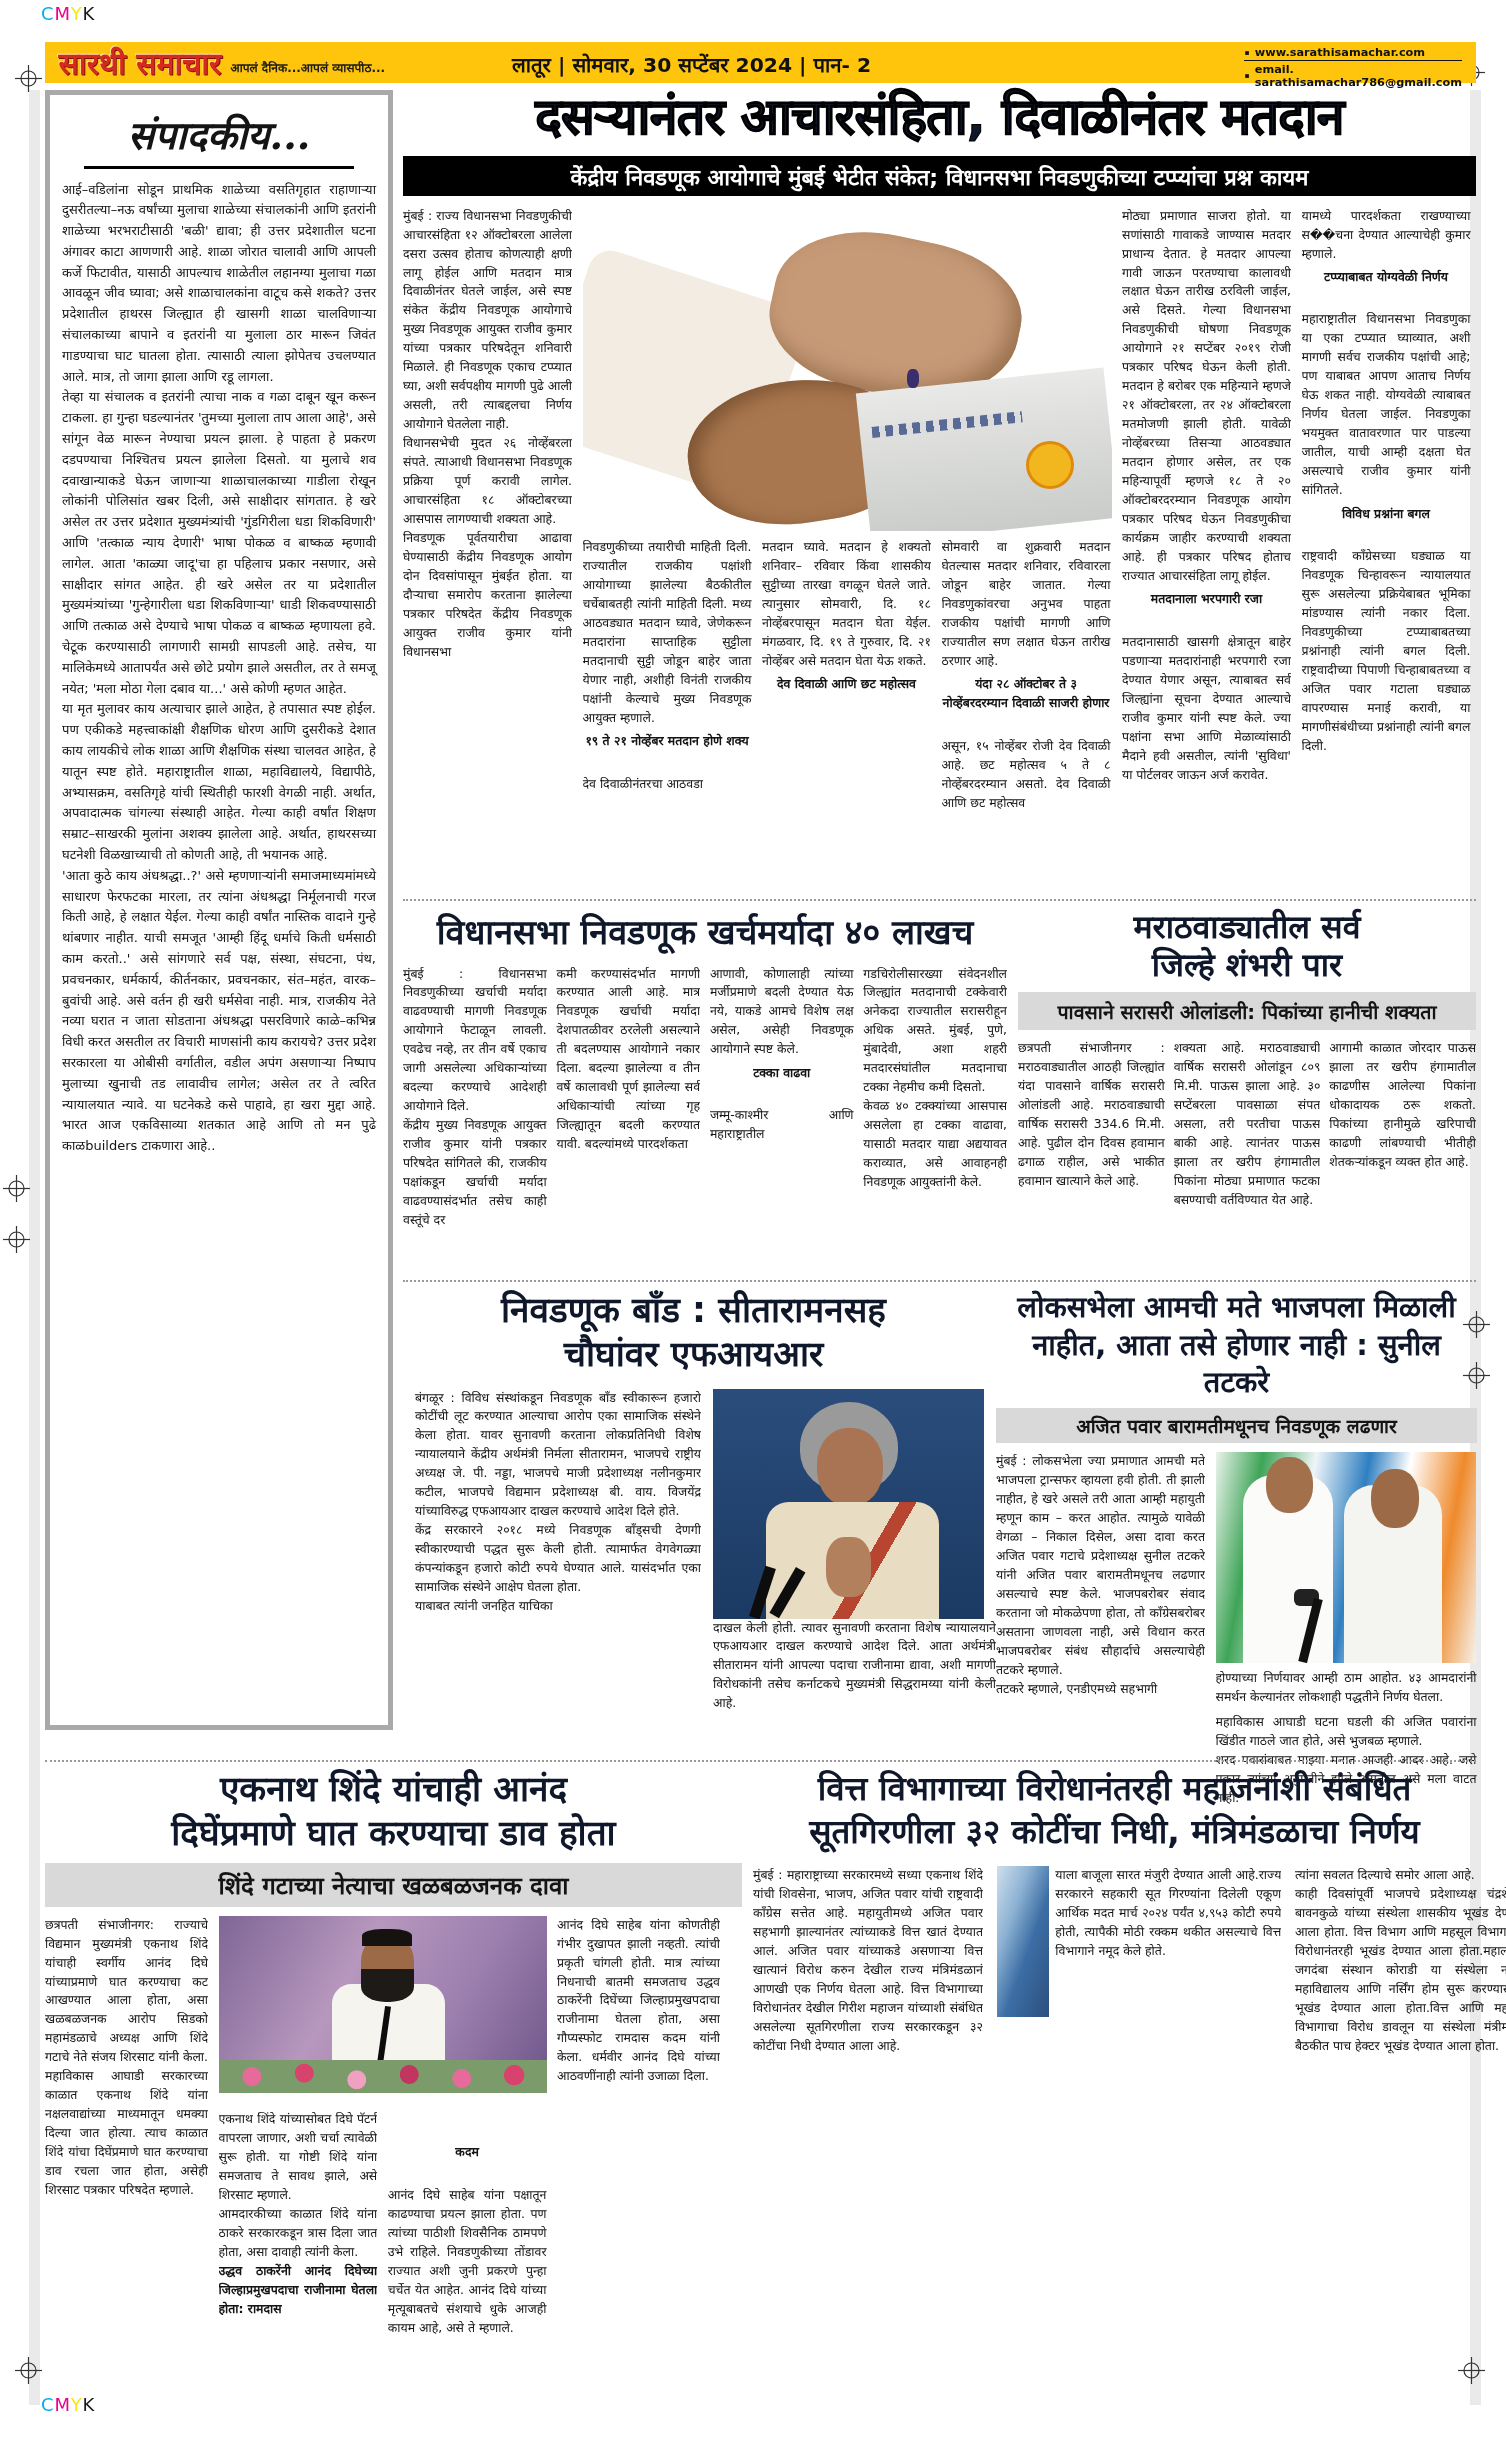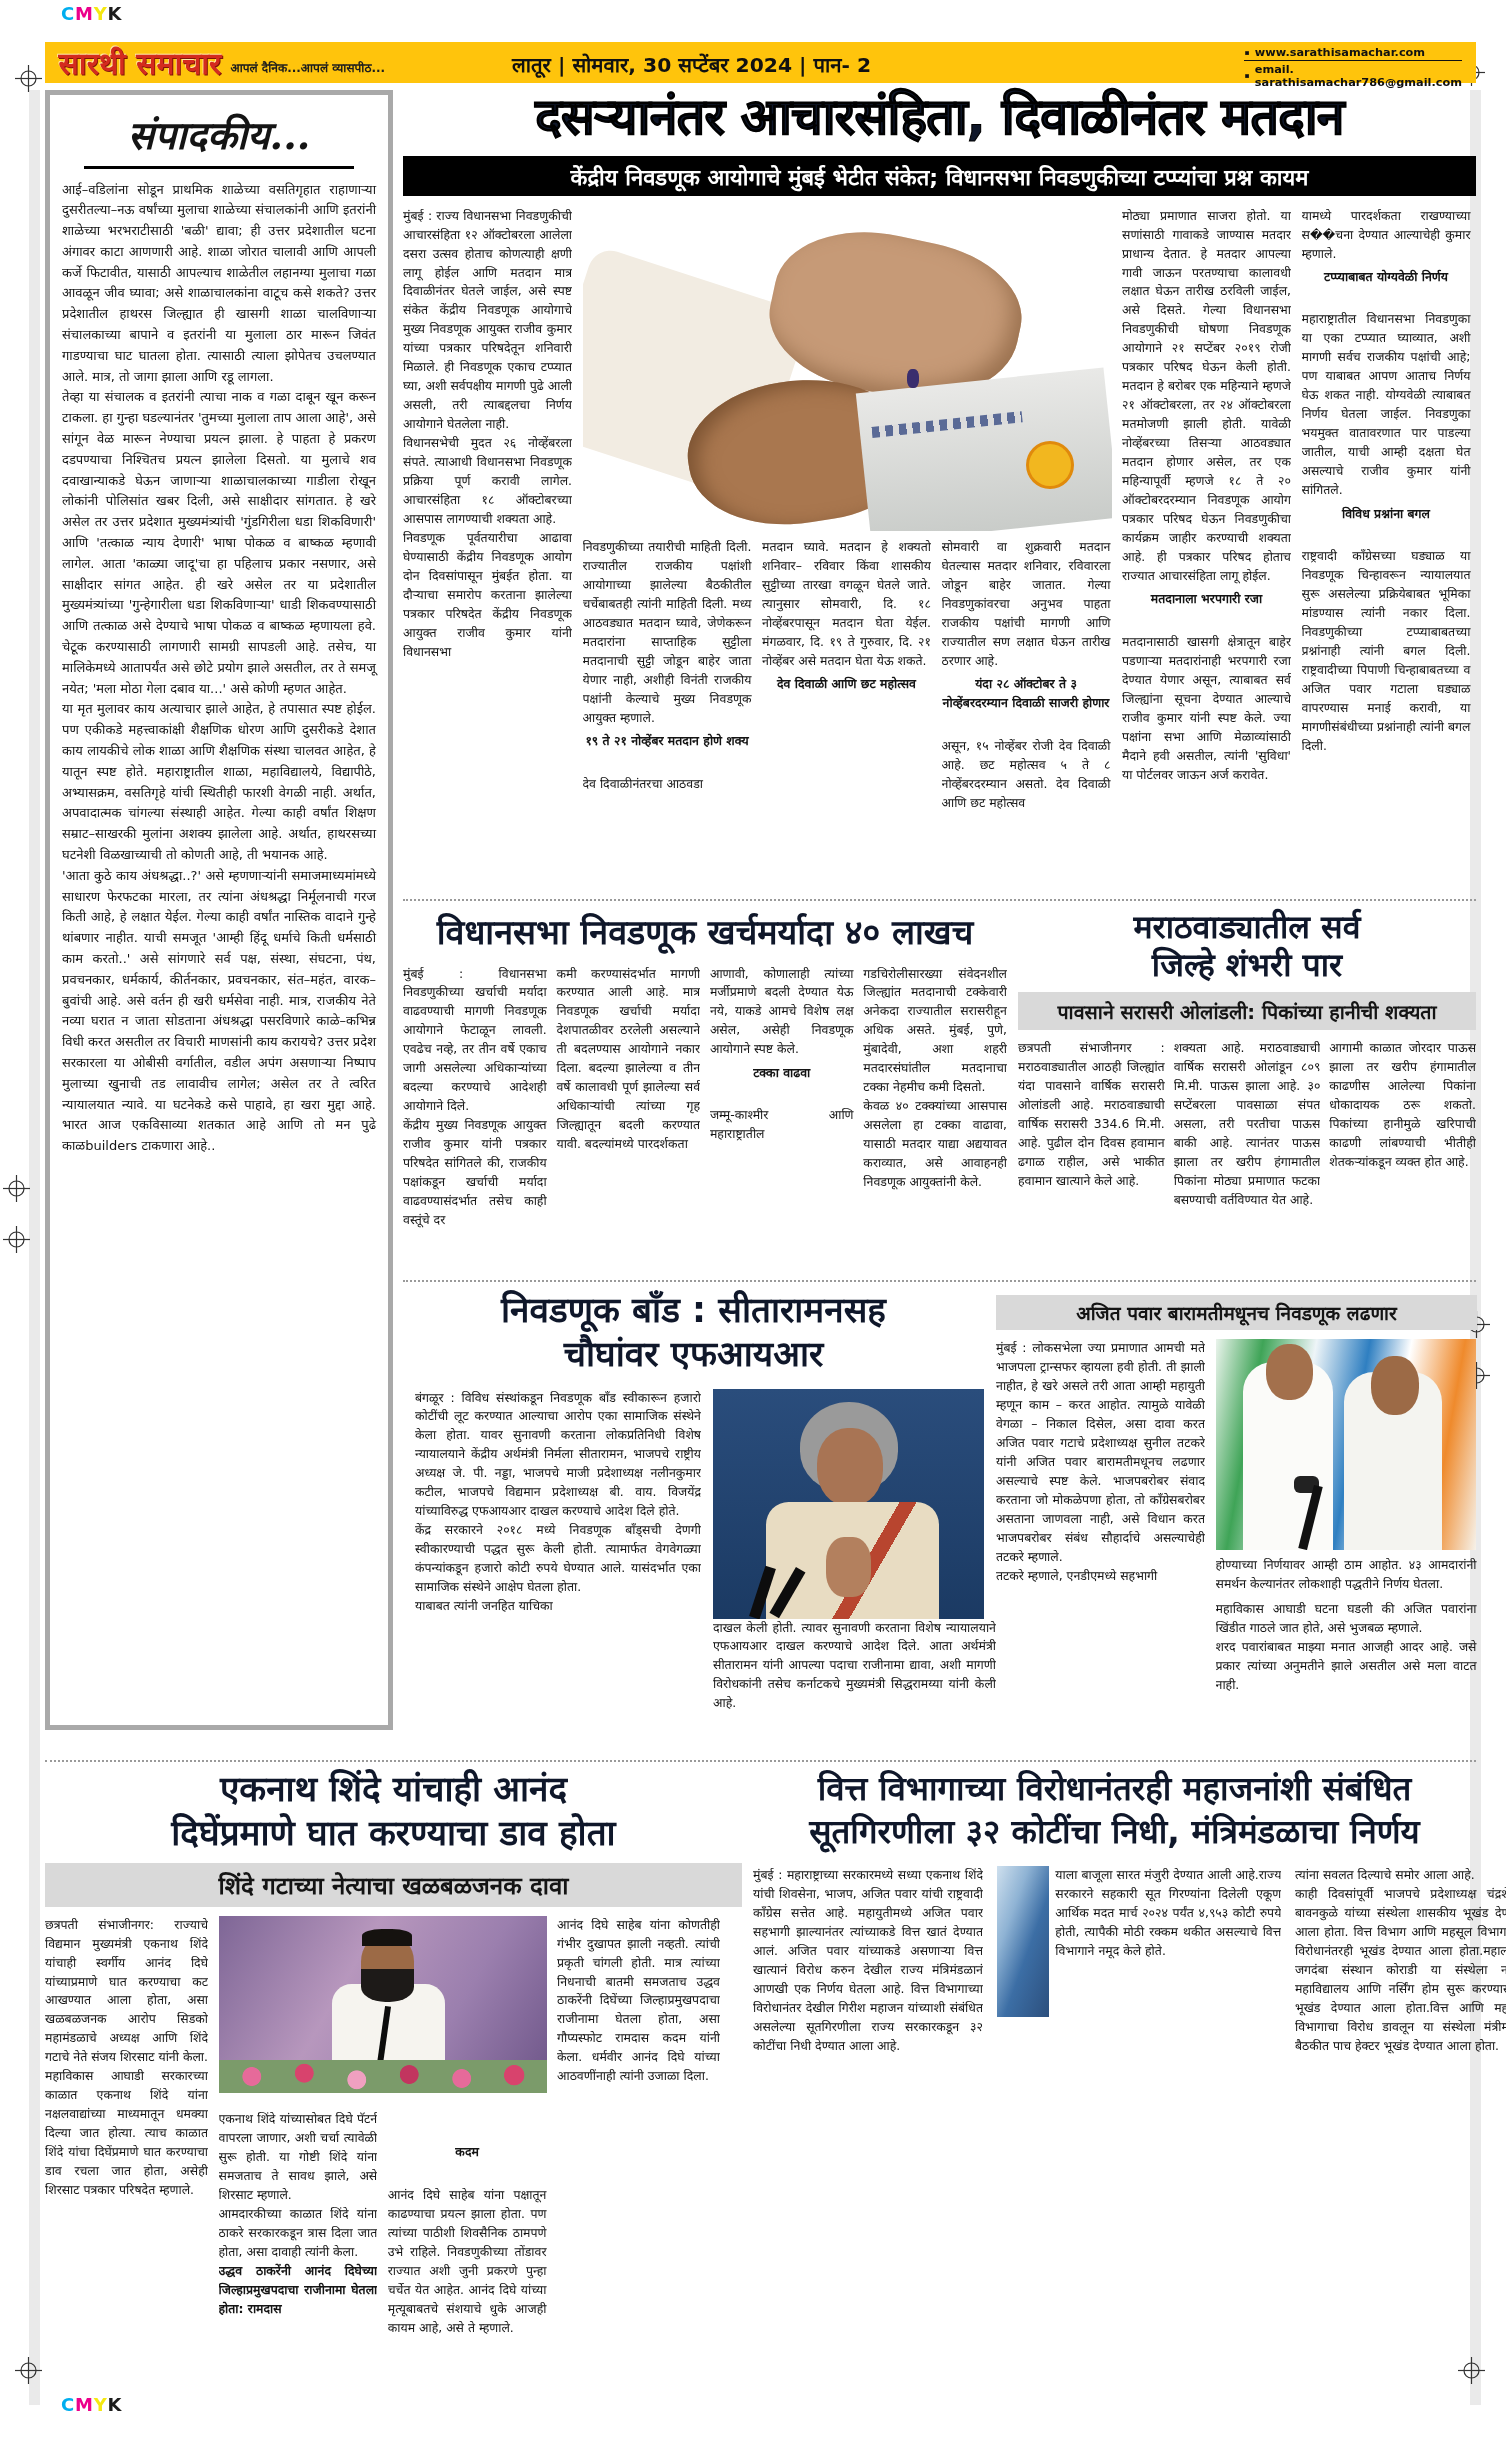--- a/index.html
+++ b/index.html
@@ -1,21 +1,21 @@
 <!DOCTYPE html>
 <html style="font-size:12px"><head>
 <meta charset="utf-8">
 <style>
   html,body{margin:0;padding:0;}
   body{width:1506px;height:2450px;position:relative;background:#ffffff;
        font-family:"DejaVu Sans","Liberation Sans",sans-serif;color:#141414;}
   .page{position:absolute;inset:0;overflow:hidden;}
   .scan-strip{position:absolute;top:90px;bottom:45px;width:10.5px;background:#d8d8d8;opacity:.55;}
   
-  .cmyk{position:absolute;font-size:18px;font-weight:bold;letter-spacing:0.8px;margin-left:20px;}
+  .cmyk{position:absolute;font-size:18px;font-weight:normal;letter-spacing:0.8px;}
   .cmyk .c{color:#00aeef}.cmyk .m{color:#ec008c}.cmyk .y{color:#f5e812}.cmyk .k{color:#1c1c1c}
   .regmark{position:absolute;width:27px;height:27px;}
   
   .masthead{position:absolute;left:45px;top:42px;width:1431px;height:41px;background:#ffc40c;
             display:flex;align-items:center;}
   .mast-title{font-family:"DejaVu Serif","Liberation Serif",serif;font-weight:bold;
               font-size:30px;color:#d42b1e;margin-left:13.6px;
               text-shadow:0.8px 0.8px 0 #7e1508, -0.8px -0.8px 0 #ffe9a8;white-space:nowrap;}
   .mast-tagline{font-size:12px;font-weight:bold;color:#1d1d1d;margin-left:9px;margin-top:10.5px;white-space:nowrap;}
   .mast-date{position:absolute;left:467px;top:7.5px;font-size:20.3px;font-weight:bold;color:#111;white-space:nowrap;}
@@ -299,20 +299,22 @@
           <div class="hands"></div>
           <div class="mic1"></div>
           <div class="mic2"></div>
         </div>
         <div class="ncol">दाखल केली होती. त्यावर सुनावणी करताना विशेष न्यायालयाने एफआयआर दाखल करण्याचे आदेश दिले. आता अर्थमंत्री सीतारामन यांनी आपल्या पदाचा राजीनामा द्यावा, अशी मागणी विरोधकांनी तसेच कर्नाटकचे मुख्यमंत्री सिद्धरामय्या यांनी केली आहे.</div>
       </div>
     </div>
   </div>
 
   <div class="tat">
+    <div class="headline">लोकसभेला आमची मते भाजपला मिळाली
+नाहीत, आता तसे होणार नाही : सुनील तटकरे</div>
     <div class="graybox">अजित पवार बारामतीमधूनच निवडणूक लढणार</div>
     <div class="tat-body">
       <div class="ncol tat-left">मुंबई : लोकसभेला ज्या प्रमाणात आमची मते भाजपला ट्रान्सफर व्हायला हवी होती. ती झाली नाहीत, हे खरे असले तरी आता आम्ही महायुती म्हणून काम – करत आहोत. त्यामुळे यावेळी वेगळा – निकाल दिसेल, असा दावा करत अजित पवार गटाचे प्रदेशाध्यक्ष सुनील तटकरे यांनी अजित पवार बारामतीमधूनच लढणार असल्याचे स्पष्ट केले. भाजपबरोबर संवाद करताना जो मोकळेपणा होता, तो काँग्रेसबरोबर असताना जाणवला नाही, असे विधान करत भाजपबरोबर संबंध सौहार्दाचे असल्याचेही तटकरे म्हणाले.
 तटकरे म्हणाले, एनडीएमध्ये सहभागी</div>
       <div class="tat-right">
         <div class="photo ph-tat">
           <div class="man1"></div>
           <div class="man2"></div>
           <div class="f1"></div>
           <div class="f2"></div>

